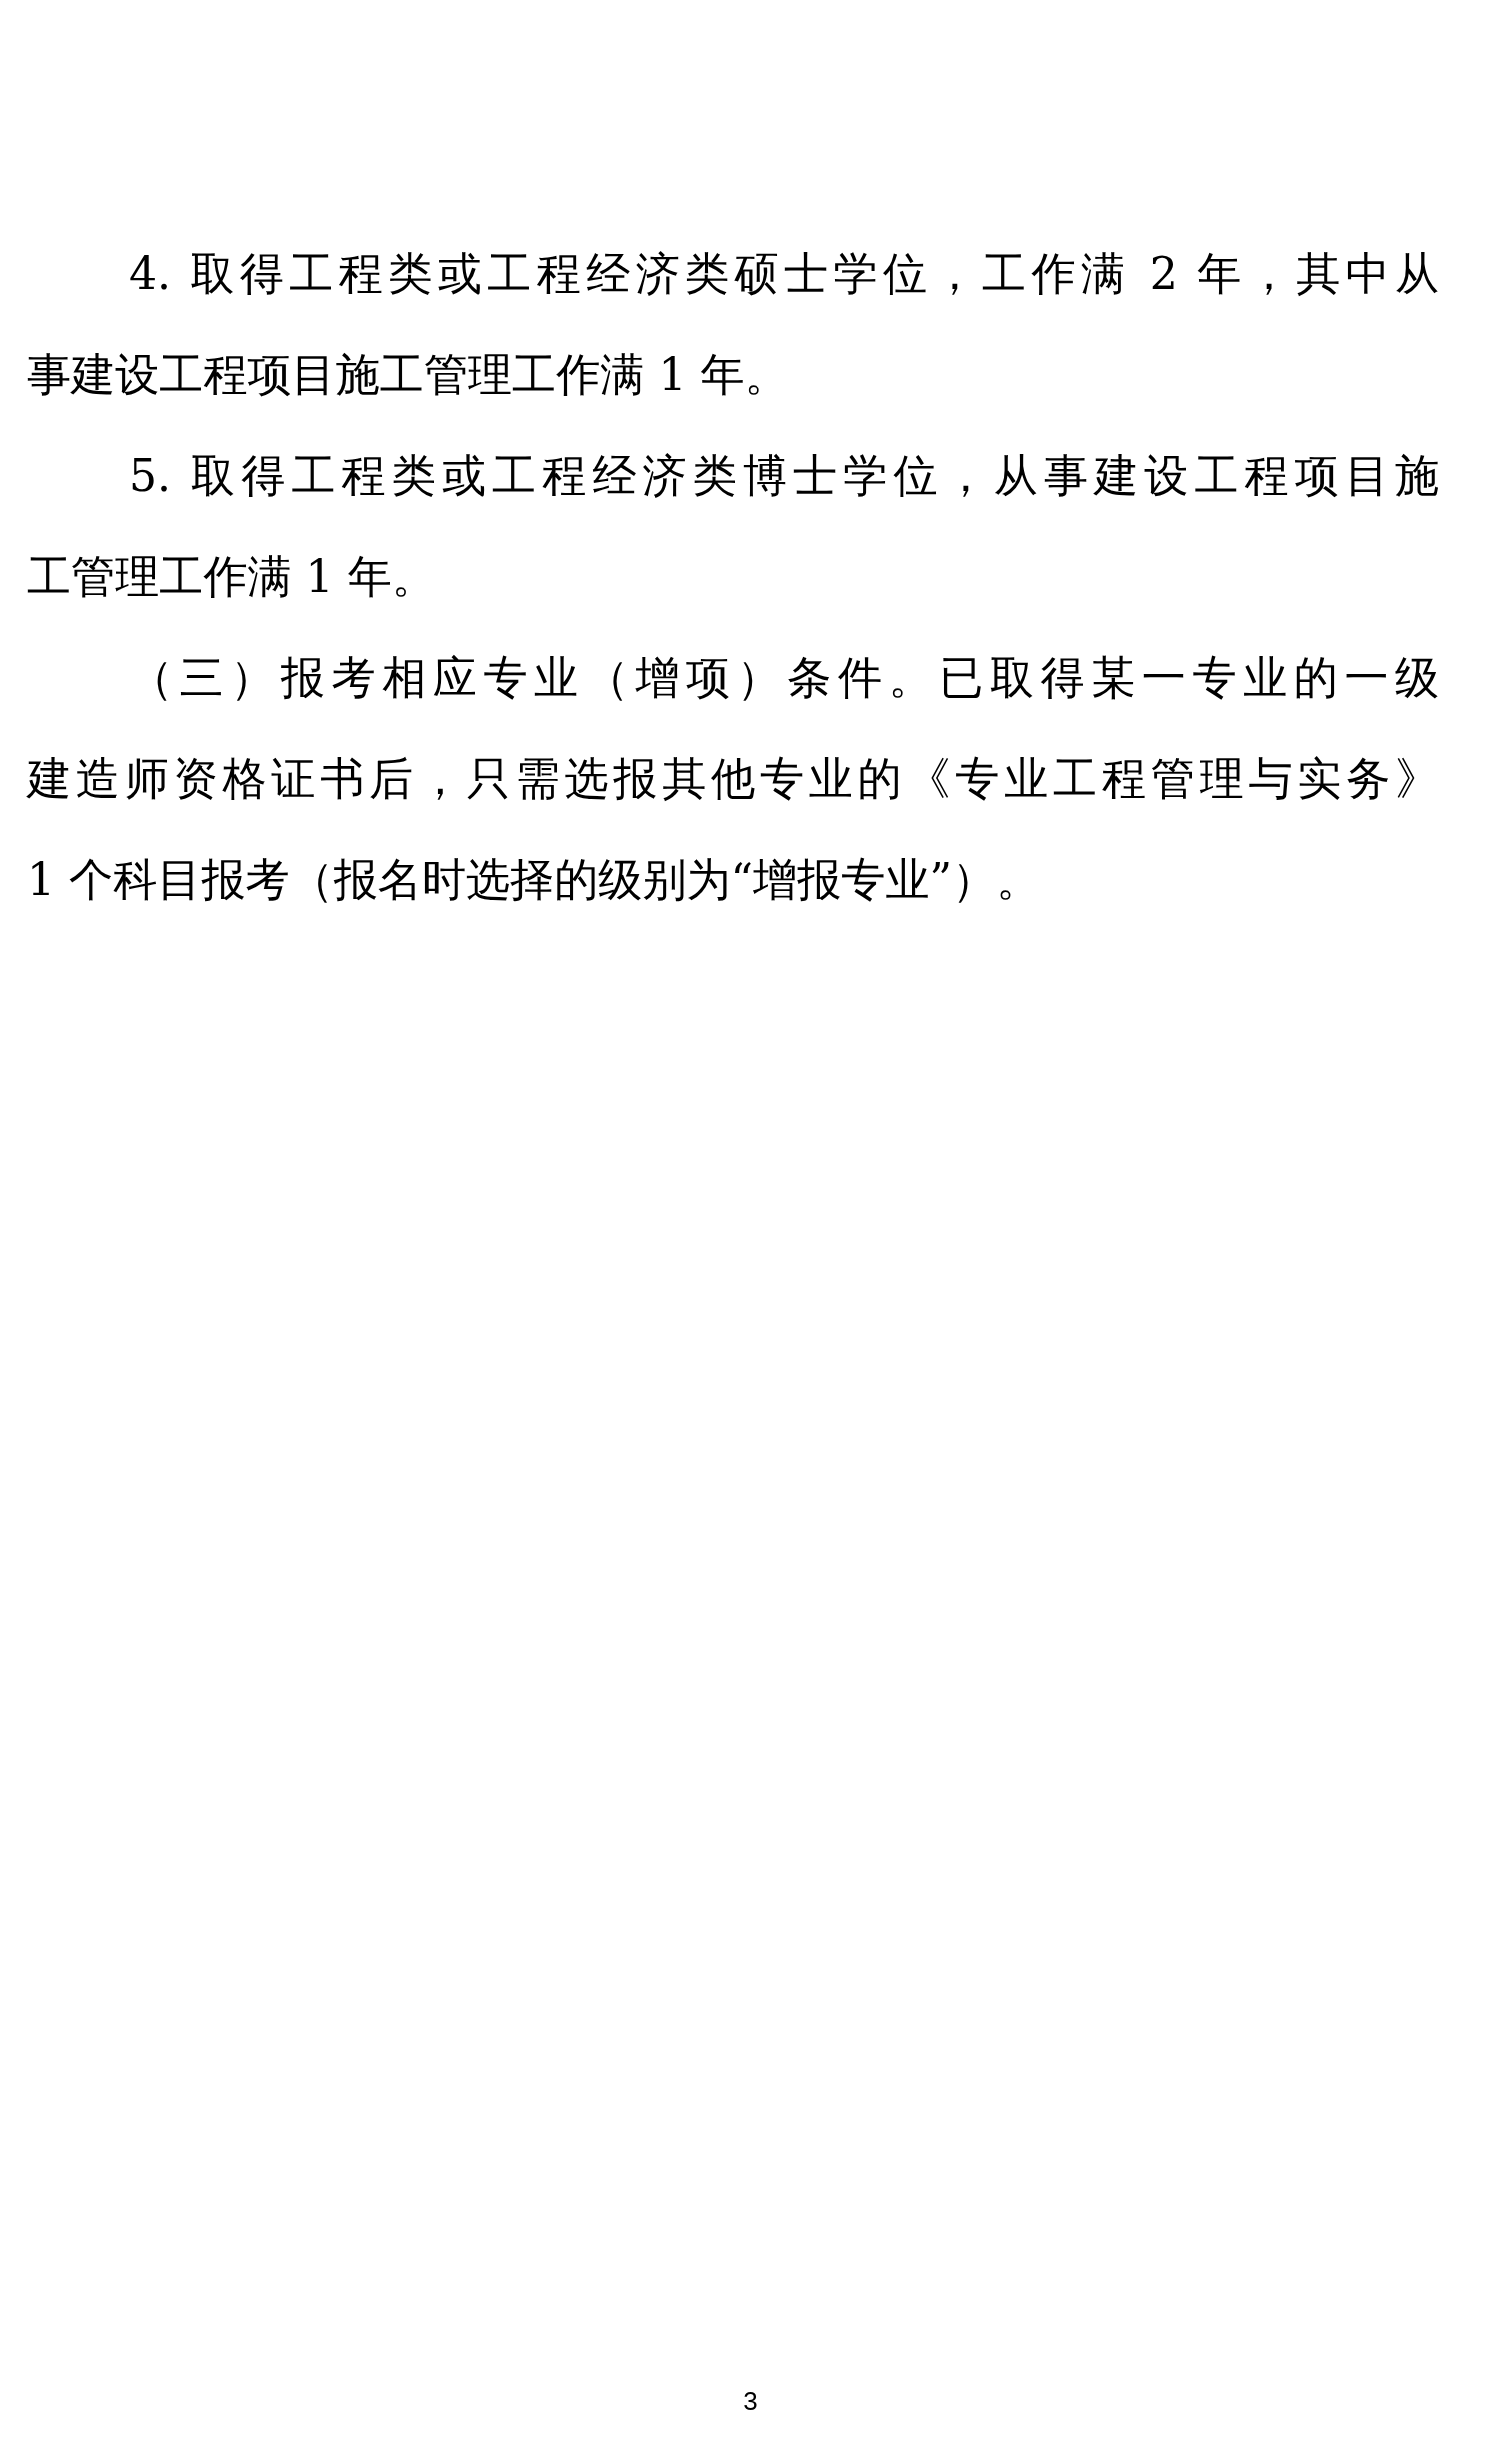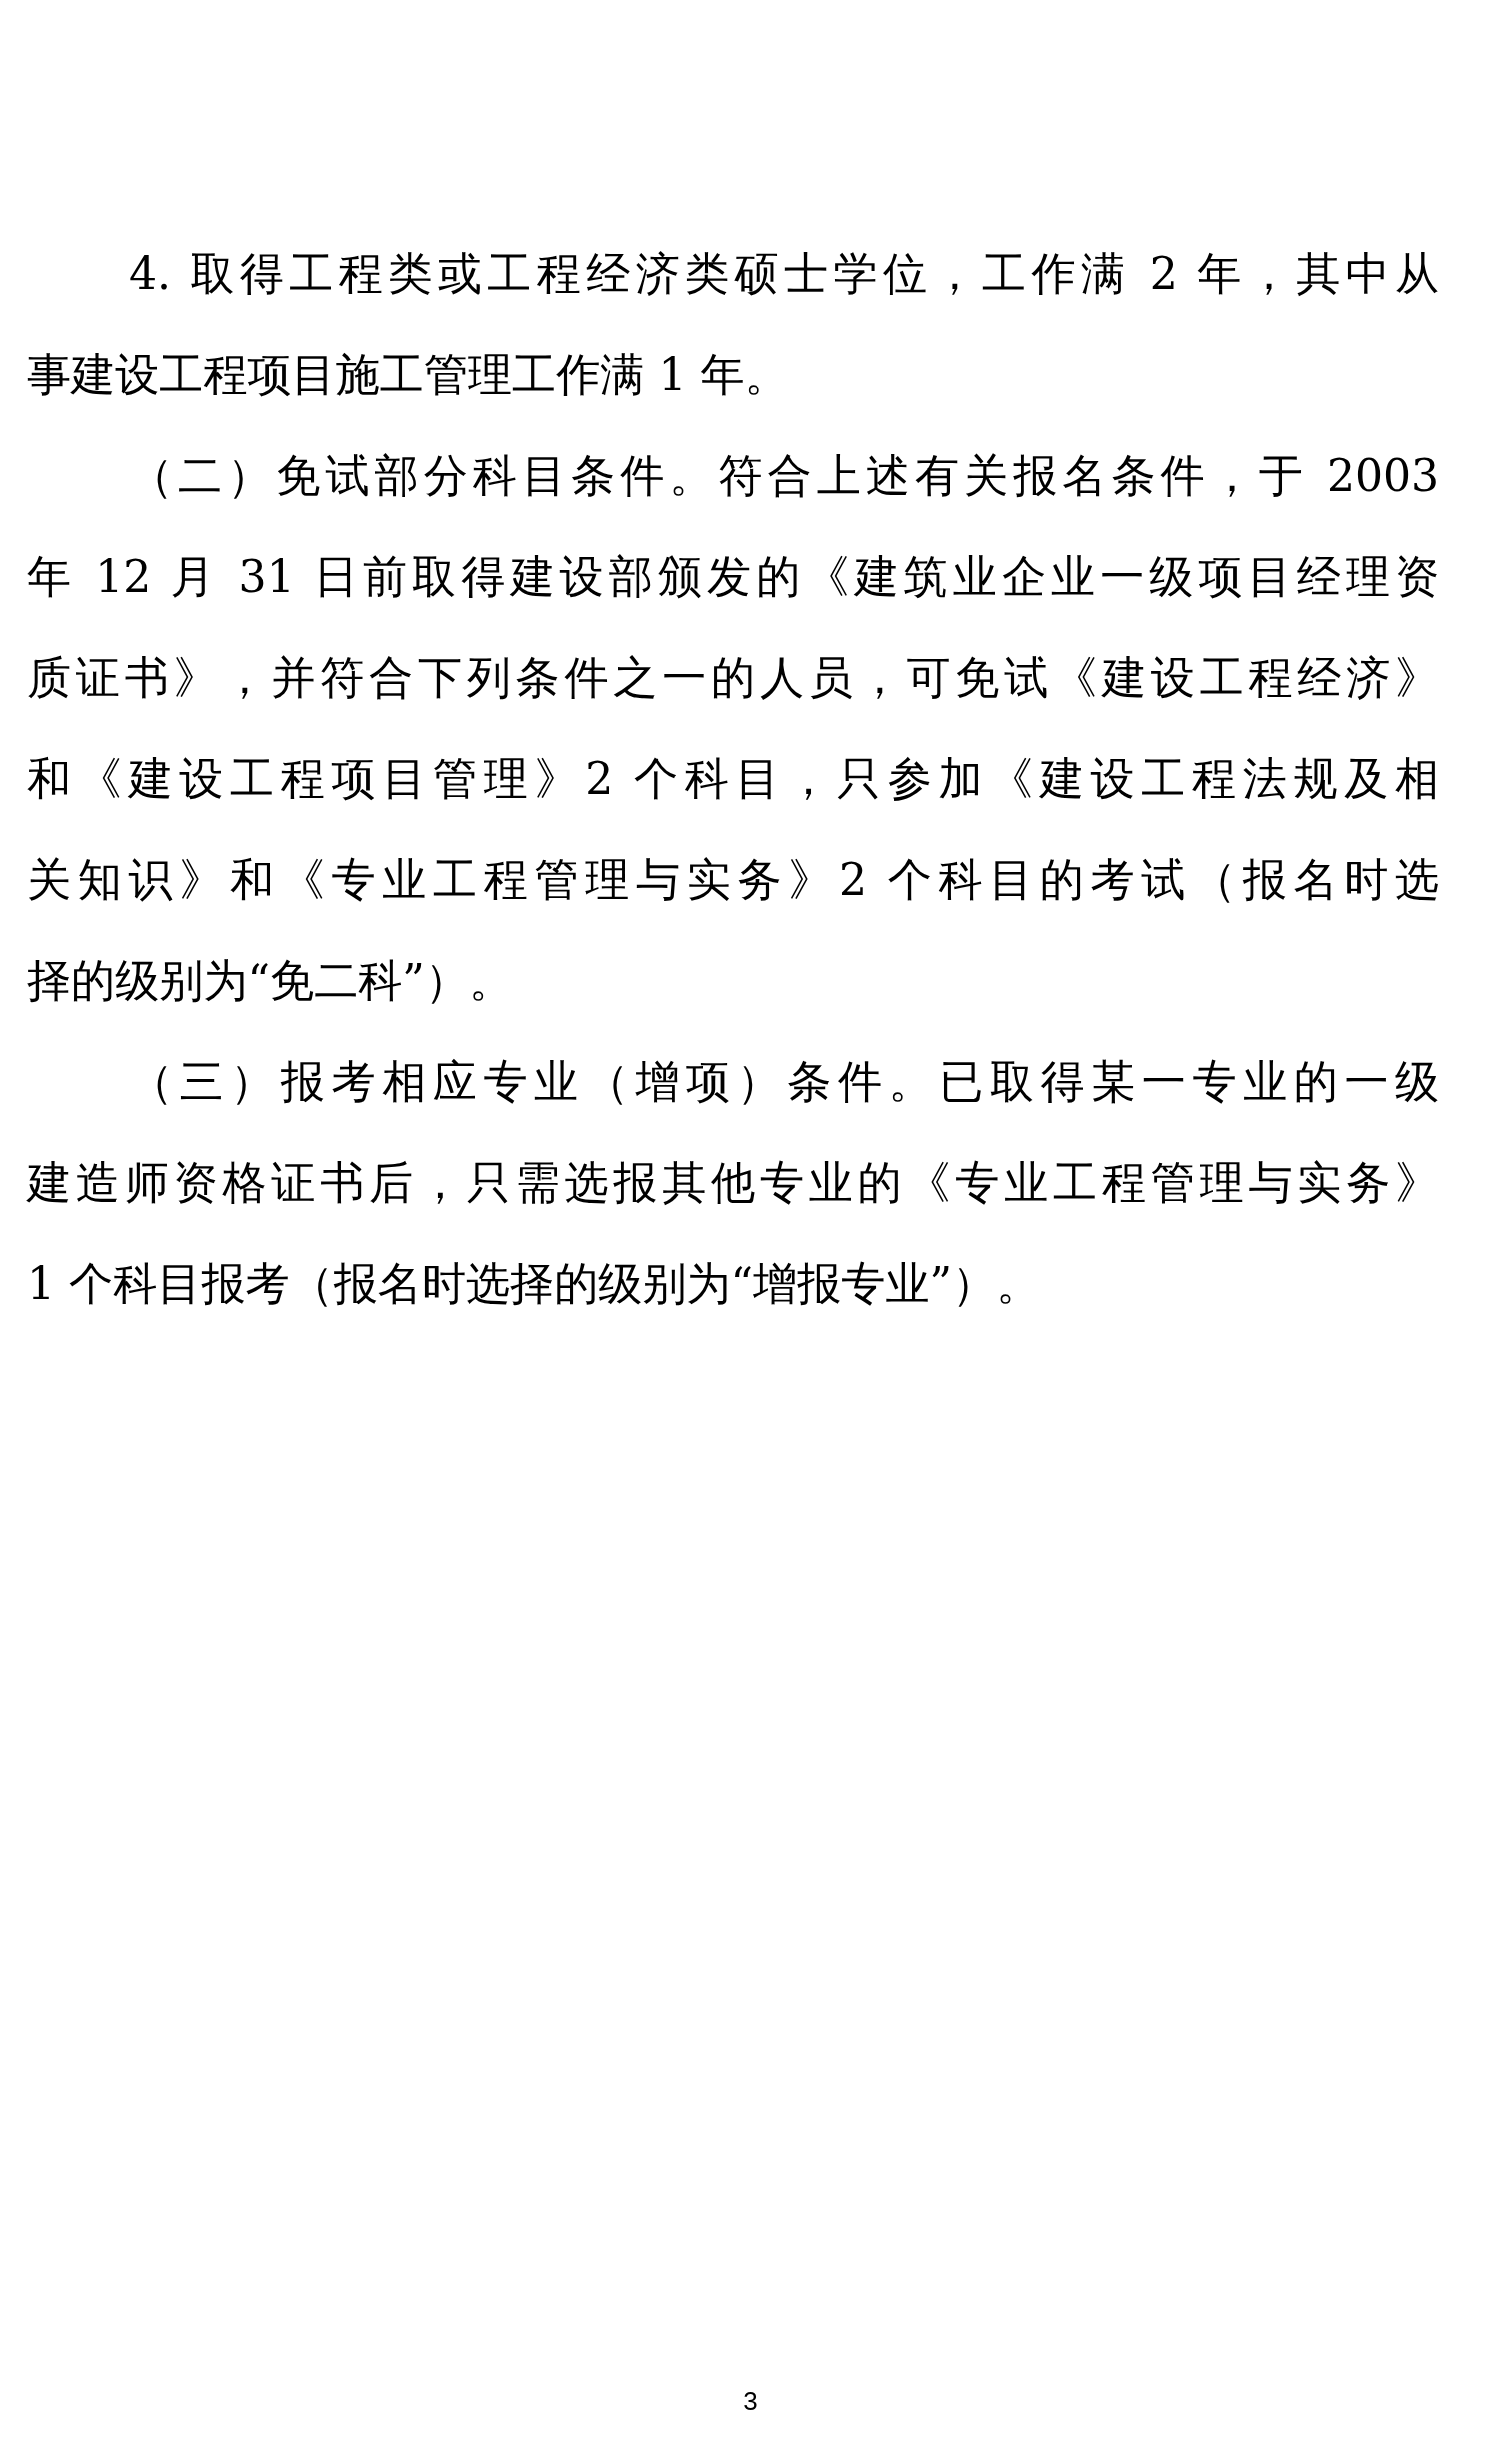--- a/index.html
+++ b/index.html
@@ -27,29 +27,25 @@
 <body>
 
 <div class="page">
   <div class="body-text">
 
     <div>
       <div class="line indent">4. 取得工程类或工程经济类硕士学位，工作满 2 年，其中从</div>
       <div class="line last">事建设工程项目施工管理工作满 1 年。</div>
     </div>
 
+    <div>
+      <div class="line indent">5. 取得工程类或工程经济类博士学位，从事建设工程项目施</div>
+      <div class="line last">工管理工作满 1 年。</div>
+    </div>
 
-    <div>
-      <div class="line indent">（二）免试部分科目条件。符合上述有关报名条件，于 2003</div>
-      <div class="line">年 12 月 31 日前取得建设部颁发的《建筑业企业一级项目经理资</div>
-      <div class="line">质证书》，并符合下列条件之一的人员，可免试《建设工程经济》</div>
-      <div class="line">和《建设工程项目管理》2 个科目，只参加《建设工程法规及相</div>
-      <div class="line">关知识》和《专业工程管理与实务》2 个科目的考试（报名时选</div>
-      <div class="line last">择的级别为“免二科”）。</div>
-    </div>
 
 
 
     <div>
       <div class="line indent">（三）报考相应专业（增项）条件。已取得某一专业的一级</div>
       <div class="line">建造师资格证书后，只需选报其他专业的《专业工程管理与实务》</div>
       <div class="line last">1 个科目报考（报名时选择的级别为“增报专业”）。</div>
     </div>
 
 

